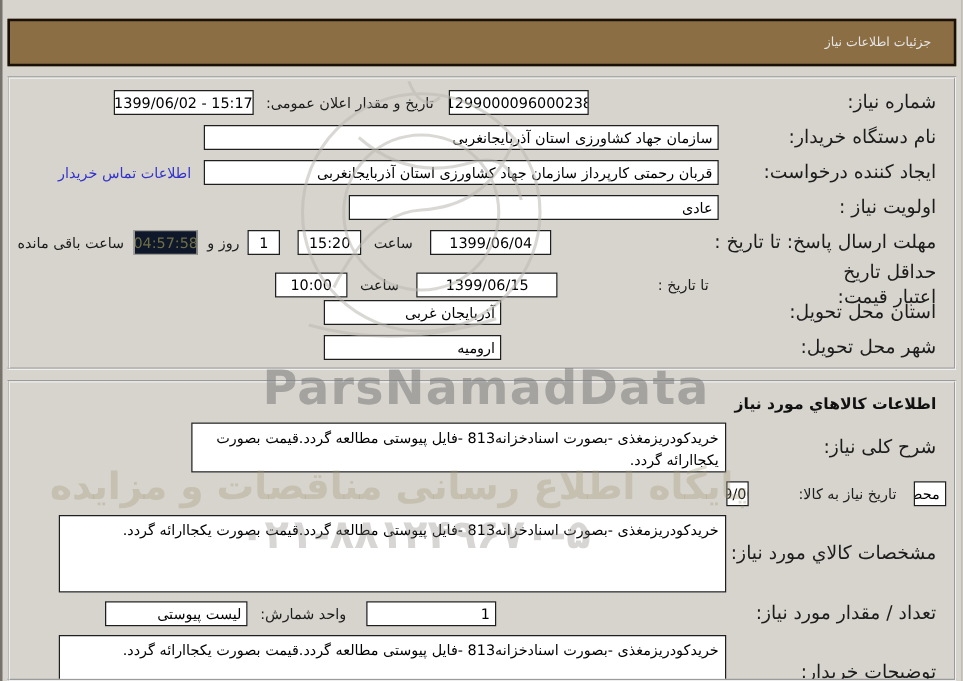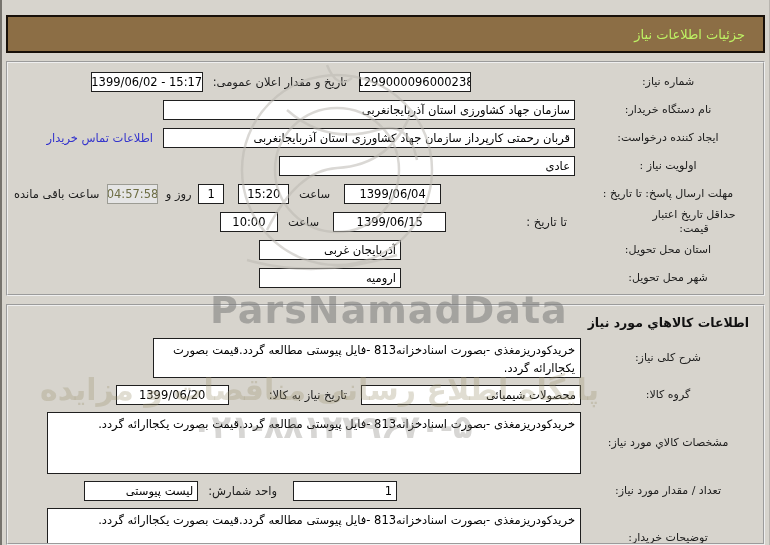--- a/index.html
+++ b/index.html
@@ -18,40 +18,40 @@
     direction:rtl;
   }
   
   .titlebar{
     position:absolute;top:15px;left:4px;right:4px;height:38px;
     background:#8c6e45;
     border:2px solid #181009;
     box-sizing:border-box;
     display:flex;align-items:center;
     padding:0 18px;
-    color:#bef264;font-size:13px;
+    color:#e5e5e5;font-size:10px;
   }
   
   .panel{
     position:absolute;left:4px;right:4px;
     border:2px groove #efefef;
     box-sizing:border-box;
     padding:0 6px;
     overflow:hidden;
   }
   #panel1{top:61px;height:235px;padding-top:5px;}
   #panel2{top:304px;height:241px;}
   .row{
     display:grid;grid-template-columns:176px auto;
     align-items:center;height:28px;
   }
   .row.tall{height:auto;padding:3px 0;}
   .lbl{
-    text-align:center;padding-left:6px;padding-right:8px;
-    color:#1c1c1c;font-size:11px;line-height:1.3;
+    text-align:right;padding-left:6px;padding-right:8px;
+    color:#1c1c1c;font-size:15px;line-height:1.3;
   }
   .lbl.nowrap{white-space:nowrap;}
   .lbl.narrow{padding-left:58px;}
   .cells{display:flex;align-items:center;min-width:0;}
   .txt{font-size:11.5px;color:#1c1c1c;white-space:nowrap;}
   
   .fld{
     background:#fff;border:1px solid #1f1f1f;
     height:20px;box-sizing:border-box;
     display:flex;align-items:center;
@@ -59,21 +59,21 @@
     white-space:nowrap;overflow:hidden;
   }
   .center{justify-content:center;text-align:center;}
   .ltr{direction:ltr;}
   .area{
     height:auto;align-items:flex-start;
     padding:2px 5px;line-height:1.6;
     white-space:normal;overflow:hidden;
   }
   .cd{
-    background:#e5e5e5;border:1px solid #9c9c94;color:#6f6f45;
+    background:#0f172a;border:1px solid #9c9c94;color:#6f6f45;
   }
   .link{color:#3333cc;font-size:11.5px;cursor:pointer;white-space:nowrap;}
   .hdr2{
     font-weight:bold;font-size:12.5px;color:#111;
     padding:9px 8px 3px;height:17px;
   }
   
   .w30{width:30px}.w58{width:58px}.w104{width:104px}.w112{width:112px}
   .w113{width:113px}.w114{width:114px}.w126{width:142px}.w220{width:220px}
   .w296{width:296px}.w412{width:412px}.w428{width:428px}.w534{width:534px}
@@ -188,21 +188,20 @@
     <div class="hdr2">اطلاعات کالاهاي مورد نیاز</div>
 
     <div class="row tall">
       <div class="lbl nowrap">شرح کلی نیاز:</div>
       <div class="cells">
         <div class="fld area w428 h40">خریدکودریزمغذی -بصورت اسنادخزانه813 -فایل پیوستی مطالعه گردد.قیمت بصورت یکجاارائه گردد.</div>
       </div>
     </div>
 
     <div class="row">
-      <div class="lbl nowrap">گروه کالا:</div>
       <div class="cells">
         <div class="fld w220">محصولات شیمیائی</div>
         <span class="txt mr14">تاریخ نیاز به کالا:</span>
         <div class="fld w113 mr40 center ltr">1399/06/20</div>
       </div>
     </div>
 
     <div class="row tall">
       <div class="lbl nowrap">مشخصات کالاي مورد نیاز:</div>
       <div class="cells">

